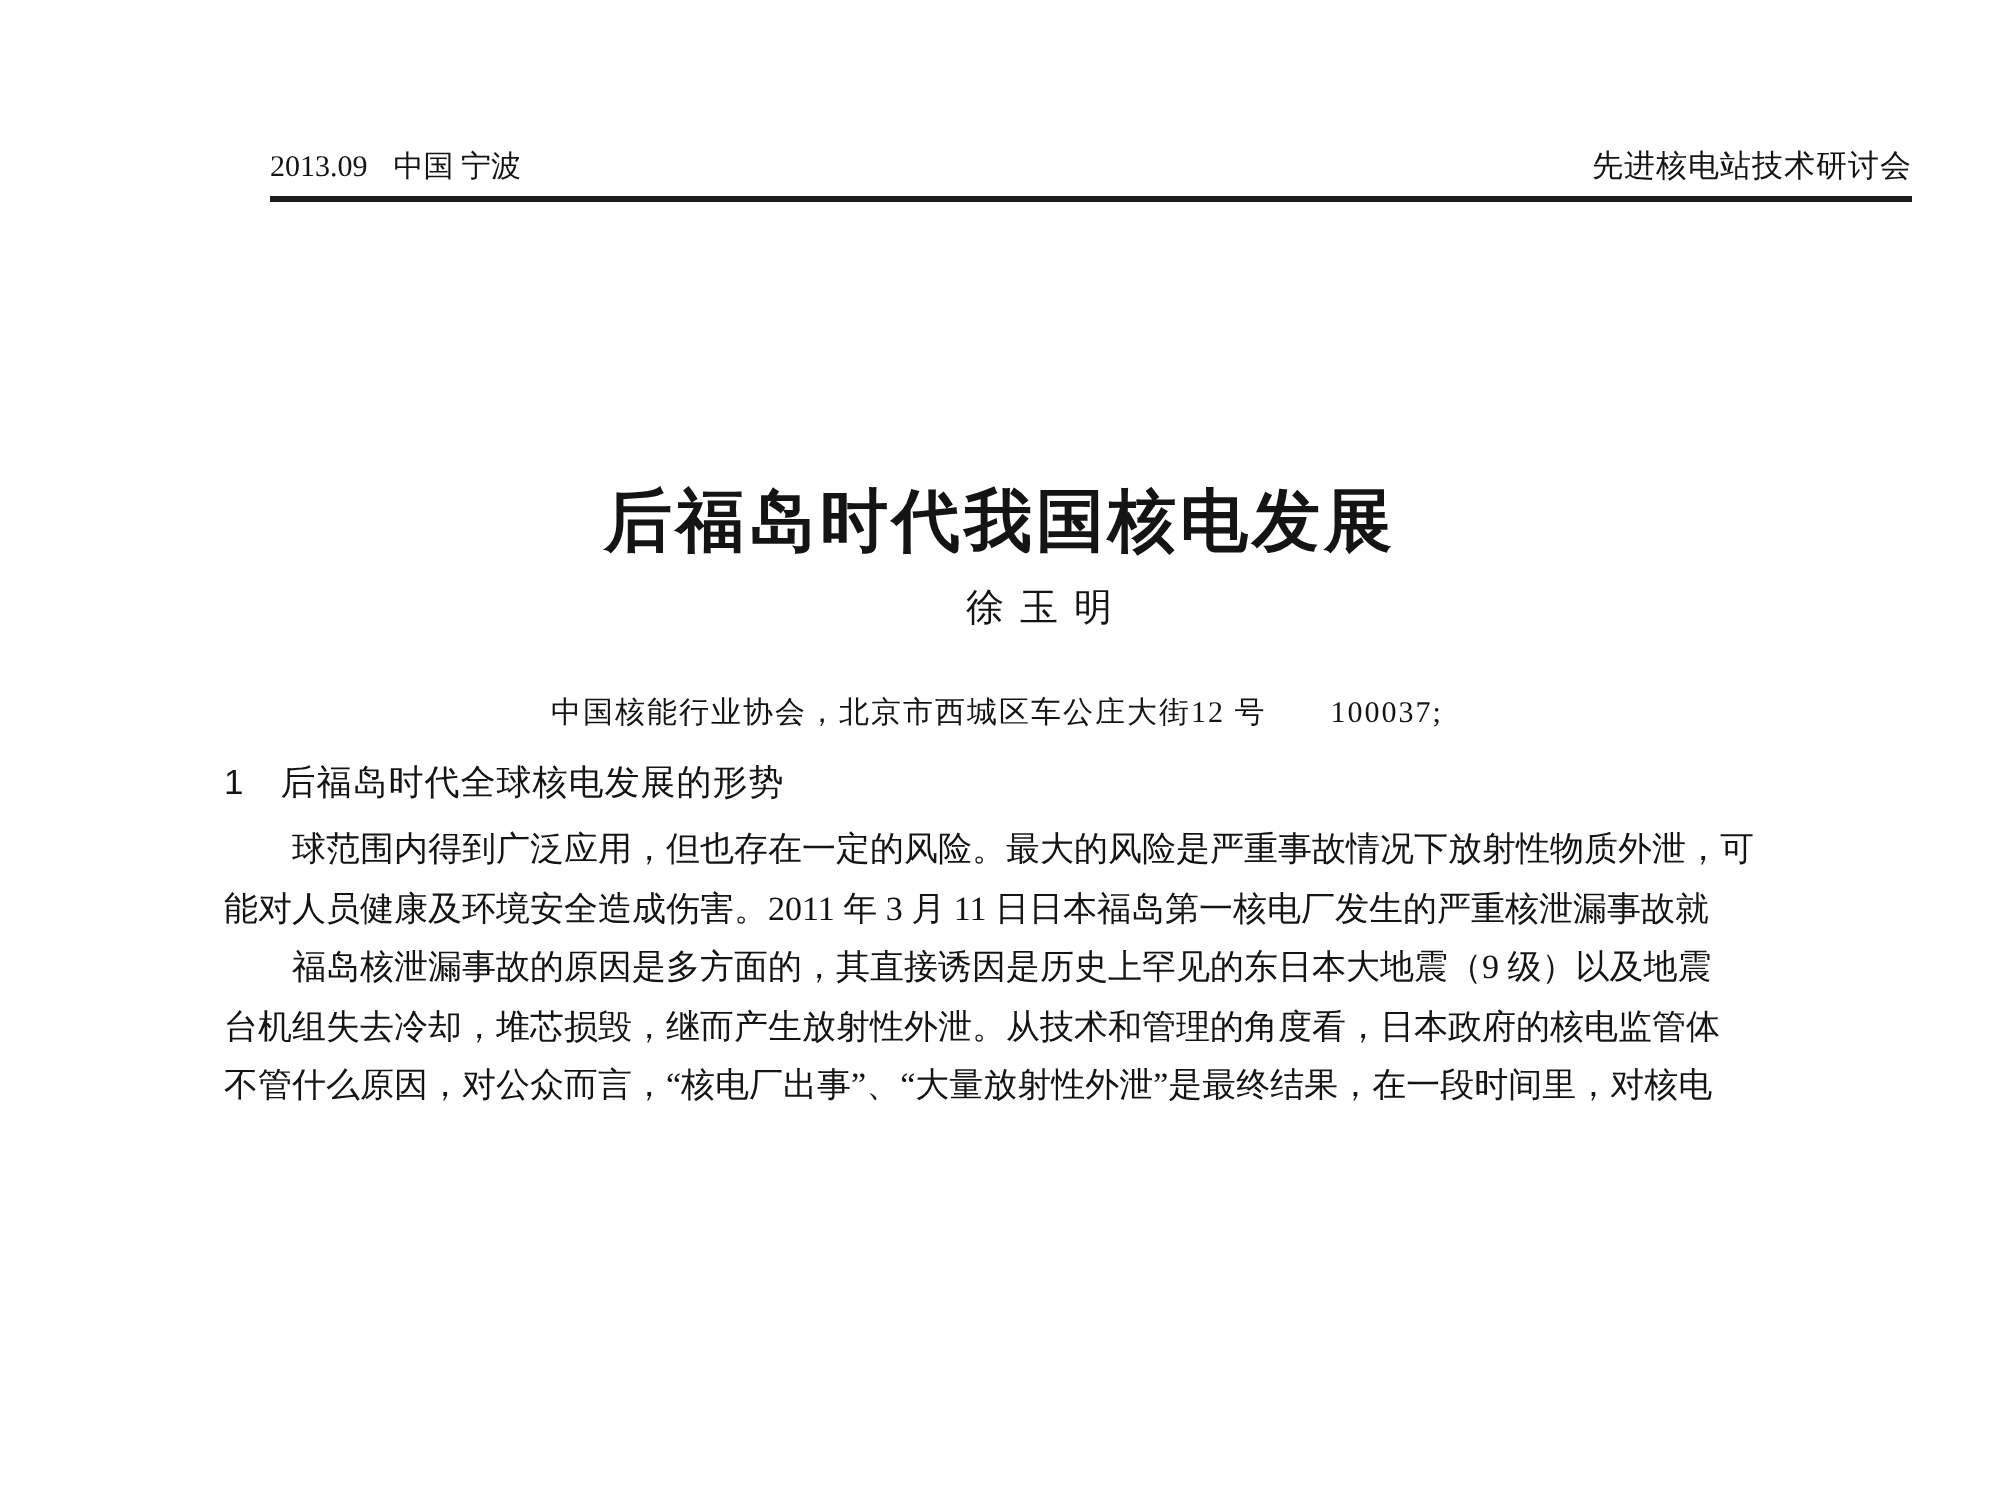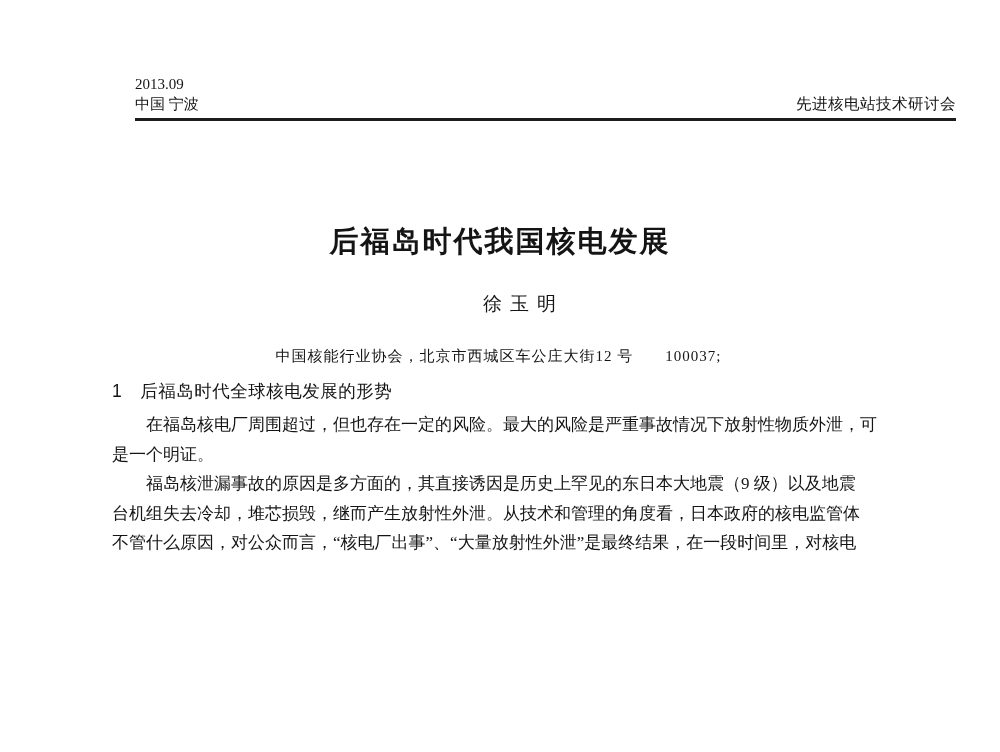--- a/index.html
+++ b/index.html
@@ -24,35 +24,35 @@
   .header{
     position:absolute;
     top:74px;left:135px;right:44px;
     display:flex;
     justify-content:space-between;
     align-items:flex-end;
     border-bottom:3px solid #1c1c1c;
     padding-bottom:4px;
   }
   .header-left{
-    display:flex;flex-direction:column;
-    font-size:15px;line-height:20px;
+    display:flex;flex-direction:row;
+    font-size:15px;line-height:20px;gap:13px;
   }
   .header-right{
     font-size:15.5px;line-height:20px;
     letter-spacing:0.5px;
   }
   
   .title{
     position:absolute;
     top:222px;left:0;right:0;
-    margin:0;
+    margin:16px;
     text-align:center;
     font-family:"Liberation Sans","DejaVu Sans",sans-serif;
-    font-size:29px;
+    font-size:34px;
     font-weight:700;
     letter-spacing:2px;
   }
   .author{
     position:absolute;
     top:291px;left:0;right:0;
     text-align:center;
     font-size:19px;
     letter-spacing:8px;
     padding-left:47px;
@@ -104,22 +104,22 @@
   <div class="author">徐玉明</div>
 
   <div class="affiliation">中国核能行业协会，北京市西城区车公庄大街12 号　　100037;</div>
 
   <h2 class="section-heading">1　后福岛时代全球核电发展的形势</h2>
 
   <div class="body-text">
 
 
     <div class="para">
-      <div class="line indent">在福岛核电厂周围超过，但也存在一定的风险。最大的风险是严重事故情况下放射性物质外泄，可</div>
-      <div class="line">是一个明证。</div>
+      <div class="line indent">球范围内得到广泛应用，但也存在一定的风险。最大的风险是严重事故情况下放射性物质外泄，可</div>
+      <div class="line">能对人员健康及环境安全造成伤害。2011 年 3 月 11 日日本福岛第一核电厂发生的严重核泄漏事故就</div>
     </div>
 
     <div class="para">
       <div class="line indent">福岛核泄漏事故的原因是多方面的，其直接诱因是历史上罕见的东日本大地震（9 级）以及地震</div>
       <div class="line">台机组失去冷却，堆芯损毁，继而产生放射性外泄。从技术和管理的角度看，日本政府的核电监管体</div>
       <div class="line">不管什么原因，对公众而言，“核电厂出事”、“大量放射性外泄”是最终结果，在一段时间里，对核电</div>
 
     </div>
 
   </div>

